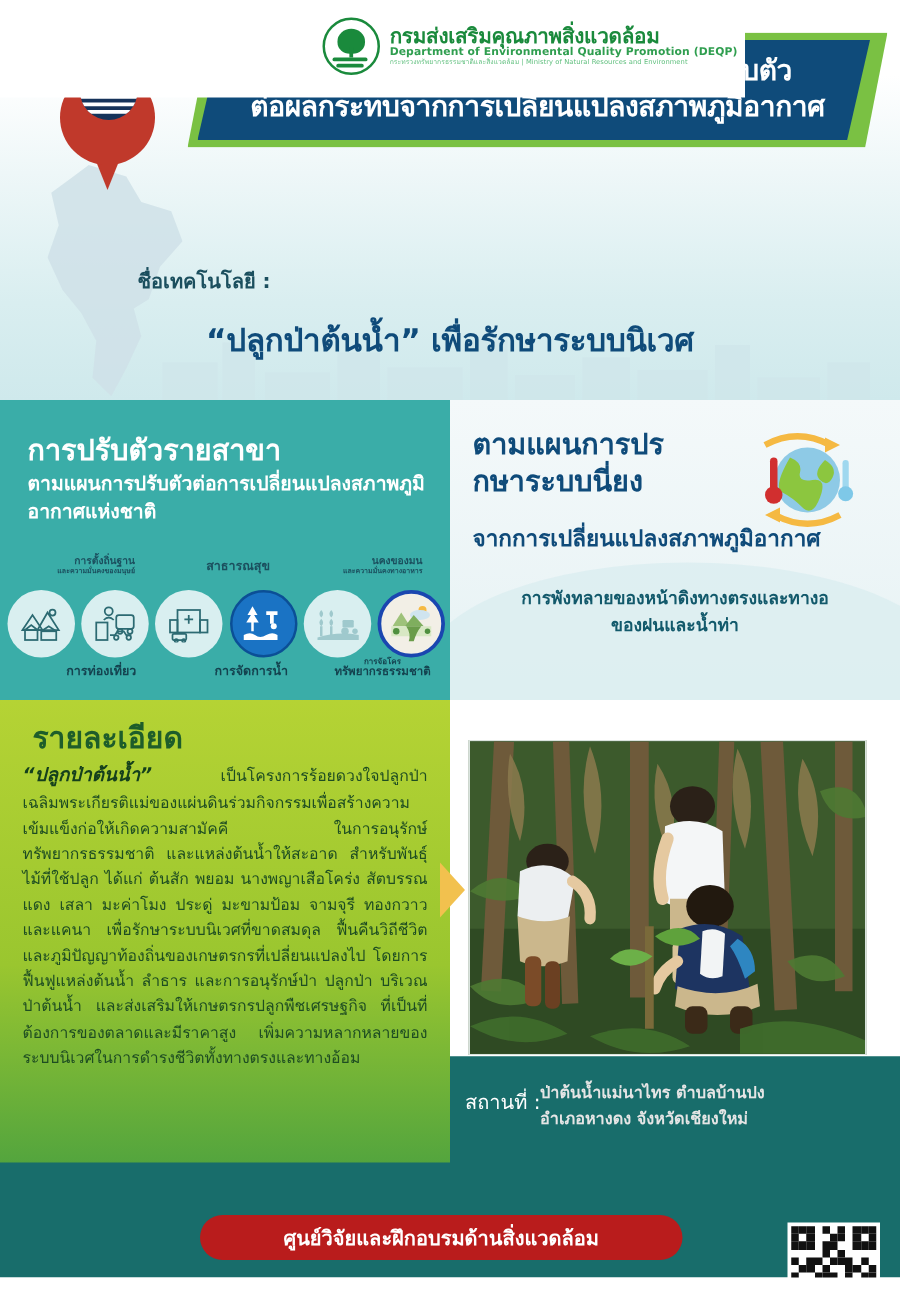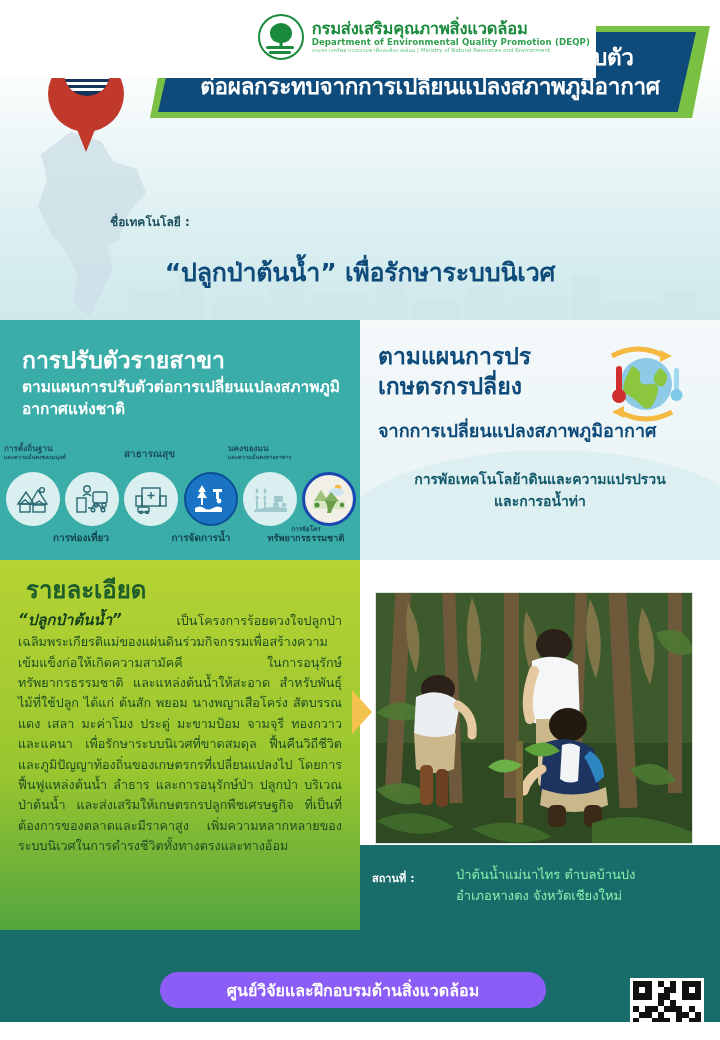--- a/index.html
+++ b/index.html
@@ -57,37 +57,37 @@
           background: linear-gradient(100deg,#fdebc0 0%,#fdebc0 48%,#f9a825 48%,#f5a01e 100%); }
   .bulb-neck { position: absolute; left: 58px; top: 60px; width: 22px; height: 14px;
                background: linear-gradient(100deg,#fdebc0 0%,#fdebc0 48%,#f9a825 48%,#f5a01e 100%); }
   .bowl { position: absolute; left: 46px; top: 72px; width: 46px; height: 24px;
           border-radius: 0 0 24px 24px; background: #16335a; overflow: hidden; }
   .bowl .ln { position: absolute; left: 0; width: 100%; height: 2.5px; background: #ffffff; }
   .leaf { position: absolute; background: linear-gradient(135deg,#a4d65e 0%, #3f9c35 100%); border-radius: 0 80% 0 80%; }
 
   
   .techname { position: absolute; left: 0; top: 200px; width: 720px; height: 112px; z-index: 8; }
-  .techname .lbl { position: absolute; left: 110px; top: 12px; font-size: 12px; font-weight: bold; color: #1b4f5e; }
+  .techname .lbl { position: absolute; left: 110px; top: 12px; font-size: 16px; font-weight: bold; color: #1b4f5e; }
   .techname .val { position: absolute; left: 0; right: 0; top: 52px; text-align: center;
                    font-size: 25px; font-weight: bold; color: #0f4b7a; letter-spacing: -0.2px; }
 
   
   .panel-left { position: absolute; left: 0; top: 320px; width: 360px; height: 240px; background: #3aada8; }
   .pl-h1 { position: absolute; left: 22px; top: 22px; font-size: 23px; font-weight: bold; color: #ffffff; }
   .pl-h2 { position: absolute; left: 22px; top: 56px; width: 325px; font-size: 15.5px; font-weight: bold;
            color: #ffffff; line-height: 1.45; }
   .icon-row { position: absolute; left: 6px; top: 150px; width: 350px; height: 58px; display: flex;
               justify-content: space-between; align-items: center; }
   .ic { width: 54px; height: 54px; border-radius: 50%; background: #d9eff0; position: relative;
         display: flex; align-items: center; justify-content: center; }
   .ic.on { background: #1a73c4; border: 2.5px solid #0b4f96; }
   .ic.on2 { background: #f2efe6; border: 3px solid #1a46b0; }
   .ic svg { display: block; }
-  .lbl-top { position: absolute; font-size: 8.2px; font-weight: bold; color: #1b4f5e; text-align: left;
+  .lbl-top { position: absolute; font-size: 8.2px; font-weight: bold; color: #1b4f5e; text-align: right;
              line-height: 1.2; }
   .lbl-top .s { font-size: 5.6px; font-weight: bold; display: block; }
   .lbl-bot { position: absolute; font-size: 10px; font-weight: bold; color: #14424f; text-align: center; line-height: 1.15; }
   .lbl-bot .s { font-size: 6.4px; display: block; }
 
   .panel-right { position: absolute; left: 360px; top: 320px; width: 360px; height: 240px;
                  background: linear-gradient(180deg,#f4f9fa 0%, #e6f2f4 100%); overflow: hidden; }
   .pr-hill { position: absolute; left: -20px; bottom: -10px; width: 420px; height: 120px; background: #dbeef0;
              border-radius: 50% 50% 0 0 / 70% 70% 0 0; opacity: .8; }
   .pr-h1 { position: absolute; left: 18px; top: 22px; font-size: 23px; font-weight: bold; color: #0f4b7a; line-height: 1.3; }
@@ -104,28 +104,28 @@
               line-height: 1.62; text-align: justify; }
   .det-body b { font-style: italic; font-size: 15px; color: #15401c; }
 
   .photo { position: absolute; left: 375px; top: 592px; width: 318px; height: 252px;
            background: #2f4f2a; overflow: hidden; border: 1px solid #d9e3dd; }
   .arrow { position: absolute; left: 352px; top: 690px; width: 0; height: 0;
            border-top: 22px solid transparent; border-bottom: 22px solid transparent; border-left: 20px solid #f2c14e; }
 
   
   .locbar { position: absolute; left: 360px; top: 845px; width: 360px; height: 115px; background: #186d6b; }
-  .loc-k { position: absolute; left: 12px; top: 24px; font-size: 11px; font-weight: bold; color: #ffffff; }
-  .loc-v { position: absolute; left: 96px; top: 20px; width: 200px; font-size: 13px; color: #86efac; line-height: 1.6; }
+  .loc-k { position: absolute; left: 12px; top: 24px; font-size: 16px; font-weight: normal; color: #ffffff; }
+  .loc-v { position: absolute; left: 72px; top: 20px; width: 200px; font-size: 13px; color: #e5e5e5; line-height: 1.6; font-weight: bold; }
   .details-bottom { position: absolute; left: 0; top: 930px; width: 360px; height: 30px; background: #186d6b; }
 
   
   .footer { position: absolute; left: 0; top: 960px; width: 720px; height: 62px; background: #186d6b; }
   .foot-pill { position: absolute; left: 160px; top: 12px; width: 386px; height: 36px; border-radius: 18px;
-               background: #8b5cf6; display: flex; align-items: center; justify-content: center; }
+               background: #b91c1c; display: flex; align-items: center; justify-content: center; }
   .foot-pill span { font-size: 16px; font-weight: bold; color: #ffffff; }
   .qr-wrap { position: absolute; right: 16px; top: -30px; width: 74px; height: 90px; text-align: center; margin-top: 48px; }
   .qr { width: 74px; height: 74px; background: #ffffff; padding: 3px; }
   .qr-grid { width: 100%; height: 100%; display: grid; grid-template-columns: repeat(11,1fr);
              grid-template-rows: repeat(11,1fr); }
   .qr-grid i { background: transparent; }
   .qr-grid i.b { background: #111111; }
   .qr-cap { font-size: 8px; color: #ffffff; margin-top: 2px; }
   .bottom-white { position: absolute; left: 0; top: 1022px; width: 720px; height: 18px; background: #ffffff; }
 </style>
@@ -309,26 +309,26 @@
     <div class="lbl-bot" style="left:256px;top:206px;width:100px;font-size:9.2px;">
       <span class="s">การจัอโคร</span>
       <div>ทรัพยากรธรรมชาติ</div>
     </div>
   </div>
 
   <div class="panel-right">
     <div class="pr-hill"></div>
     <div class="pr-h1">
       <div>ตามแผนการปร</div>
-      <div>เกษตรกรปลี่ยง</div>
+      <div>กษาระบบนี่ยง</div>
     </div>
     <div class="pr-h2">จากการเปลี่ยนแปลงสภาพภูมิอากาศ</div>
     <div class="pr-body">
-      <div>การพัอเทคโนโลย้าดินและความแปรปรวน</div>
-      <div>และการอน้ำท่า</div>
+      <div>การพังทลายของหน้าดิงทางตรงและทางอ</div>
+      <div>ของฝนและน้ำท่า</div>
     </div>
     <div class="globe-ic">
       <svg width="96" height="84" viewBox="0 0 96 84">
         <path d="M18 14 q26-14 52 0" fill="none" stroke="#f5b942" stroke-width="5"></path>
         <path d="M66 8 l12 6 l-12 6z" fill="#f5b942"></path>
         <path d="M78 70 q-26 14 -52 0" fill="none" stroke="#f5b942" stroke-width="5"></path>
         <path d="M30 76 l-12-6 l12-6z" fill="#f5b942"></path>
         <circle cx="52" cy="42" r="26" fill="#8ecae6"></circle>
         <path d="M38 24 q10 4 8 12 t10 6 t6 14 t-14 8 t-16-12 t6-28z" fill="#8cc63f"></path>
         <path d="M66 26 q10 6 6 14 t-10 2 t4-16z" fill="#8cc63f"></path>

